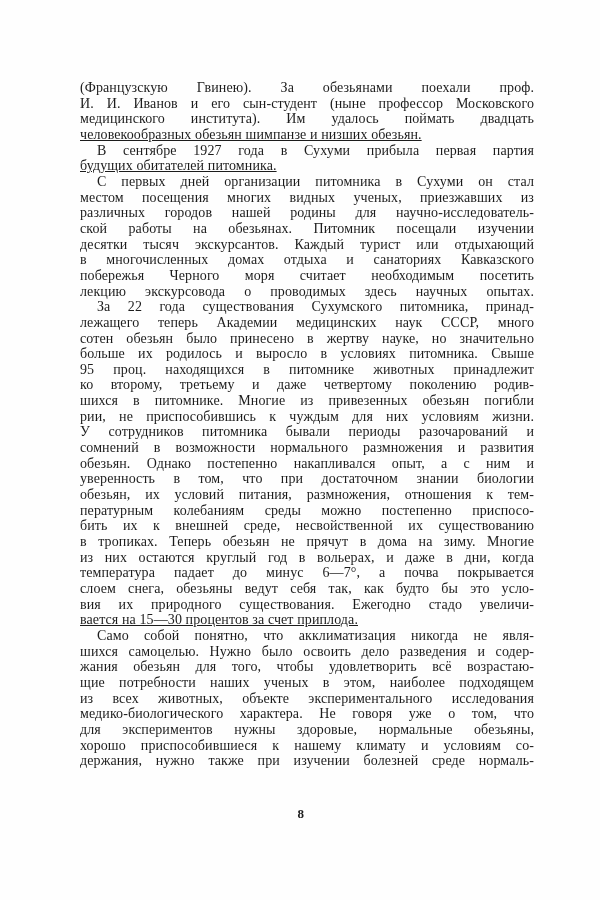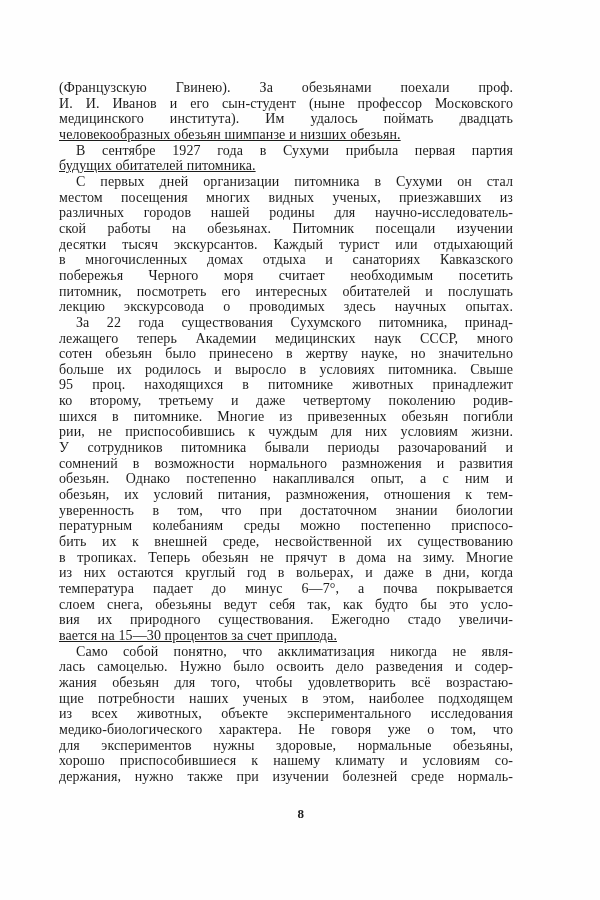--- a/index.html
+++ b/index.html
@@ -11,21 +11,21 @@
     position: relative;
     width: 600px;
     height: 900px;
     background: var(--paper, #ffffff);
     overflow: hidden;
     font-family: "Liberation Serif", "DejaVu Serif", serif;
     color: var(--ink, #1c1c1c);
   }
   .text-column {
     position: absolute;
-    left: 59px;
+    left: 80px;
     top: 80px;
     width: 454px;
     font-size: 14px;
     line-height: 15.66px;
     letter-spacing: 0.1px;
   }
   .line {
     text-align: justify;
     text-align-last: justify;
     white-space: normal;
@@ -60,45 +60,44 @@
       <div class="line end">человекообразных обезьян шимпанзе и низших обезьян.</div>
       <div class="line indent">В сентябре 1927 года в Сухуми прибыла первая партия</div>
       <div class="line end">будущих обитателей питомника.</div>
       <div class="line indent">С первых дней организации питомника в Сухуми он стал</div>
       <div class="line">местом посещения многих видных ученых, приезжавших из</div>
       <div class="line">различных городов нашей родины для научно-исследователь-</div>
       <div class="line">ской работы на обезьянах. Питомник посещали изучении</div>
       <div class="line">десятки тысяч экскурсантов. Каждый турист или отдыхающий</div>
       <div class="line">в многочисленных домах отдыха и санаториях Кавказского</div>
       <div class="line">побережья Черного моря считает необходимым посетить</div>
-      <div class="line">питомник, посмотреть его интересных обитателей и послушать</div>
       <div class="line">лекцию экскурсовода о проводимых здесь научных опытах.</div>
       <div class="line indent">За 22 года существования Сухумского питомника, принад-</div>
       <div class="line">лежащего теперь Академии медицинских наук СССР, много</div>
       <div class="line">сотен обезьян было принесено в жертву науке, но значительно</div>
       <div class="line">больше их родилось и выросло в условиях питомника. Свыше</div>
       <div class="line">95 проц. находящихся в питомнике животных принадлежит</div>
       <div class="line">ко второму, третьему и даже четвертому поколению родив-</div>
       <div class="line">шихся в питомнике. Многие из привезенных обезьян погибли</div>
       <div class="line">рии, не приспособившись к чуждым для них условиям жизни.</div>
       <div class="line">У сотрудников питомника бывали периоды разочарований и</div>
       <div class="line">сомнений в возможности нормального размножения и развития</div>
       <div class="line">обезьян. Однако постепенно накапливался опыт, а с ним и</div>
+      <div class="line">уверенность в том, что при достаточном знании биологии</div>
       <div class="line">обезьян, их условий питания, размножения, отношения к тем-</div>
-      <div class="line">уверенность в том, что при достаточном знании биологии</div>
       <div class="line">пературным колебаниям среды можно постепенно приспосо-</div>
       <div class="line">бить их к внешней среде, несвойственной их существованию</div>
       <div class="line">в тропиках. Теперь обезьян не прячут в дома на зиму. Многие</div>
       <div class="line">из них остаются круглый год в вольерах, и даже в дни, когда</div>
       <div class="line">температура падает до минус 6—7°, а почва покрывается</div>
       <div class="line">слоем снега, обезьяны ведут себя так, как будто бы это усло-</div>
       <div class="line">вия их природного существования. Ежегодно стадо увеличи-</div>
       <div class="line end">вается на 15—30 процентов за счет приплода.</div>
       <div class="line indent">Само собой понятно, что акклиматизация никогда не явля-</div>
-      <div class="line">лась самоцелью. Нужно было освоить дело разведения и содер-</div>
+      <div class="line">шихся самоцелью. Нужно было освоить дело разведения и содер-</div>
       <div class="line">жания обезьян для того, чтобы удовлетворить всё возрастаю-</div>
       <div class="line">щие потребности наших ученых в этом, наиболее подходящем</div>
       <div class="line">из всех животных, объекте экспериментального исследования</div>
       <div class="line">медико-биологического характера. Не говоря уже о том, что</div>
       <div class="line">для экспериментов нужны здоровые, нормальные обезьяны,</div>
       <div class="line">хорошо приспособившиеся к нашему климату и условиям со-</div>
       <div class="line">держания, нужно также при изучении болезней среде нормаль-</div>
     </div>
   <div class="page-number">8</div>
 </div>

